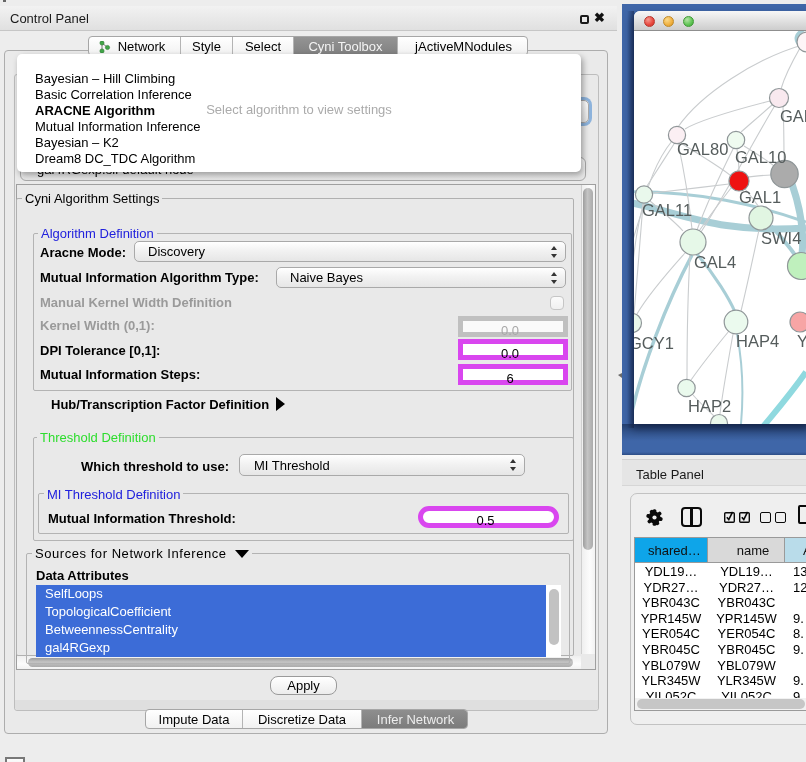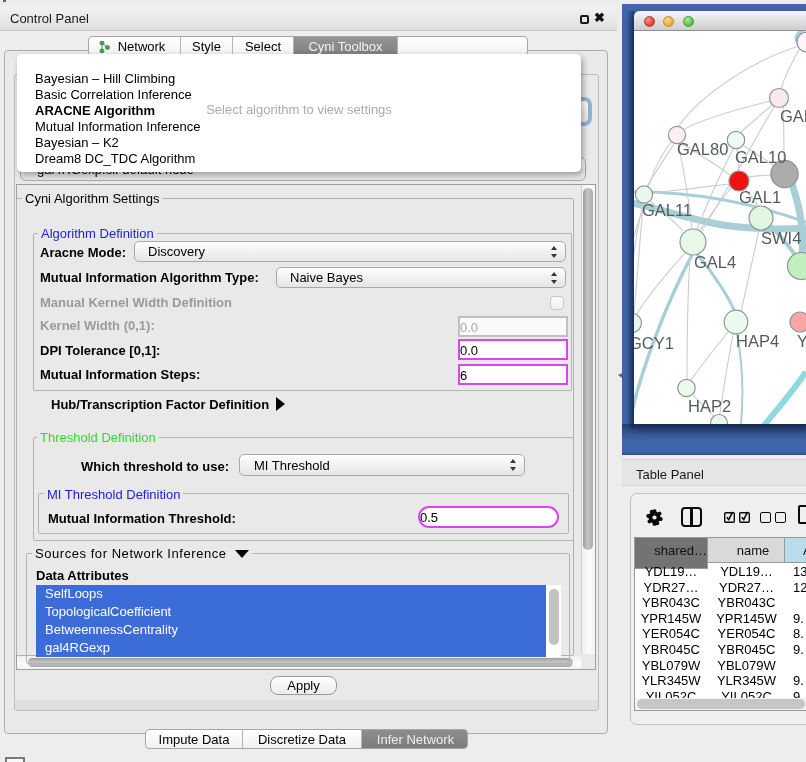--- a/index.html
+++ b/index.html
@@ -5,22 +5,22 @@
 * { margin:0; padding:0; box-sizing:border-box; }
 html,body { width:806px; height:762px; overflow:hidden; background:#ededed;
   font-family:"Liberation Sans", sans-serif; position:relative; }
 .abs { position:absolute; }
 .lbl { position:absolute; font-size:13px; color:#000; font-weight:bold; white-space:nowrap; }
 .dis { color:#9a9a9a !important; }
 .grp { position:absolute; border:1px solid #b3b3b3; border-radius:2px; }
 .grplbl { position:absolute; font-size:13px; background:#e9e9e9; padding:0 3px; white-space:nowrap; }
 .combo { position:absolute; border:1px solid #a9a9a9; border-radius:5px;
   background:linear-gradient(#ffffff,#f2f2f2 45%,#e6e6e6); font-size:13px; color:#000; }
-.tf { position:absolute; border:2px solid #d946ef; background:#fff; font-size:13px;
-  color:#000; text-align:left; padding-right:6px; }
+.tf { position:absolute; border:5px solid #d946ef; background:#fff; font-size:13px;
+  color:#000; text-align:center; padding-right:6px; }
 .arrows { position:absolute; right:7px; top:50%; transform:translateY(-50%); width:8px; height:12px; }
 svg text { font-family:"Liberation Sans", sans-serif; }
 </style>
 </head>
 <body>
 
 <div class="abs" style="left:3px;top:0;width:3px;height:2px;background:#666;"></div>
 <div class="abs" style="left:0;top:6px;width:617px;height:25px;
   background:linear-gradient(#f2f2f2,#e0e0e0);border-bottom:1px solid #c6c6c6;"></div>
 <div class="abs" style="left:10px;top:11px;font-size:13px;color:#1a1a1a;">Control Panel</div>
@@ -42,20 +42,22 @@
       <circle cx="3" cy="10" r="2.1" fill="#41a648" stroke="#2c7a33" stroke-width="0.6"></circle>
     </svg>
     <span style="margin-left:14px;">Network</span></div>
   <div class="abs" style="left:92px;top:0;width:52px;height:20px;border-right:1px solid #b4b4b4;
     font-size:13px;color:#000;text-align:center;line-height:19px;">Style</div>
   <div class="abs" style="left:144px;top:0;width:61px;height:20px;border-right:1px solid #b4b4b4;
     font-size:13px;color:#000;text-align:center;line-height:19px;">Select</div>
   <div class="abs" style="left:205px;top:0;width:104px;height:20px;border-right:1px solid #b4b4b4;
     font-size:13px;color:#f4f4f4;text-align:center;line-height:19px;
     background:linear-gradient(#949494,#7e7e7e);">Cyni Toolbox</div>
+  <div class="abs" style="left:309px;top:0;width:131px;height:20px;
+    font-size:13px;color:#000;text-align:center;line-height:19px;">jActiveMNodules</div>
 </div>
 
 <div class="abs" style="left:14px;top:74px;width:585px;height:637px;background:#e9e9e9;
   border:1px solid #bdbdbd;border-radius:3px;"></div>
 <div class="abs" style="left:15px;top:700px;width:583px;height:10px;background:#dfdfdf;
   border-radius:0 0 3px 3px;"></div>
 
 <div class="combo" style="left:20px;top:100px;width:569px;height:23px;
   box-shadow:0 0 0 3px rgba(110,160,215,0.75);"></div>
 <div class="combo" style="left:20px;top:157px;width:566px;height:24px;border-radius:6px;">
@@ -146,21 +148,21 @@
 <div class="abs" style="left:45px;top:604px;width:500px;height:18px;font-size:13px;color:#fff;">TopologicalCoefficient</div>
 <div class="abs" style="left:45px;top:622px;width:500px;height:18px;font-size:13px;color:#fff;">BetweennessCentrality</div>
 <div class="abs" style="left:45px;top:640px;width:500px;height:18px;font-size:13px;color:#fff;">gal4RGexp</div>
 <div class="abs" style="left:549px;top:589px;width:10px;height:56px;border-radius:5px;background:#c2c2c2;"></div>
 
 <div class="abs" style="left:270px;top:676px;width:67px;height:19px;border:1px solid #9a9a9a;
   border-radius:8px;background:linear-gradient(#ffffff,#ececec);font-size:13px;color:#000;
   text-align:center;line-height:17px;">Apply</div>
 
 <div class="abs" style="left:145px;top:709px;width:323px;height:20px;border:1px solid #a6a6a6;
-  border-radius:4px;background:linear-gradient(#ffffff,#f1f1f1);overflow:hidden;margin-top:20px;">
+  border-radius:4px;background:linear-gradient(#ffffff,#f1f1f1);overflow:hidden;">
   <div class="abs" style="left:0;top:0;width:97px;height:20px;border-right:1px solid #b4b4b4;
     font-size:13px;color:#000;text-align:center;line-height:19px;">Impute Data</div>
   <div class="abs" style="left:97px;top:0;width:119px;height:20px;border-right:1px solid #b4b4b4;
     font-size:13px;color:#000;text-align:center;line-height:19px;">Discretize Data</div>
   <div class="abs" style="left:216px;top:0;width:107px;height:20px;
     font-size:13px;color:#ededed;text-align:center;line-height:19px;
     background:linear-gradient(#8e8e8e,#7a7a7a);">Infer Network</div>
 </div>
 
 <div class="abs" style="left:5px;top:757px;width:20px;height:14px;border:2px solid #787878;
@@ -296,22 +298,22 @@
   <rect x="0.7" y="1.7" width="9.6" height="9.6" rx="1" fill="none" stroke="#0a0a0a" stroke-width="1.4"></rect>
   <rect x="15.7" y="1.7" width="9.6" height="9.6" rx="1" fill="none" stroke="#0a0a0a" stroke-width="1.4"></rect>
   <path d="M2.8 6.2 L4.8 8.6 L8.6 0.8" fill="none" stroke="#0a0a0a" stroke-width="1.6"></path>
   <path d="M17.8 6.2 L19.8 8.6 L23.6 0.8" fill="none" stroke="#0a0a0a" stroke-width="1.6"></path>
 </svg>
 <div class="abs" style="left:760px;top:512px;width:11px;height:11px;border:1.6px solid #0a0a0a;border-radius:2px;"></div>
 <div class="abs" style="left:775px;top:512px;width:11px;height:11px;border:1.6px solid #0a0a0a;border-radius:2px;"></div>
 <div class="abs" style="left:798px;top:505px;width:14px;height:19px;border:2px solid #0a0a0a;border-radius:2px;background:#efefef;"></div>
 
 <div class="abs" style="left:634px;top:537px;width:172px;height:174px;background:#fff;border-left:1px solid #9a9a9a;"></div>
-<div class="abs" style="left:634px;top:537px;width:74px;height:32px;background:#737373;
-  border:1px solid #9a9a9a;font-size:13px;color:#111;text-align:right;line-height:25px;padding-left:13px;">shared…</div>
+<div class="abs" style="left:634px;top:537px;width:74px;height:26px;background:#0ea5e9;
+  border:1px solid #9a9a9a;font-size:13px;color:#111;text-align:left;line-height:25px;padding-left:13px;">shared…</div>
 <div class="abs" style="left:708px;top:537px;width:77px;height:26px;background:#d9d9d9;
   border:1px solid #9a9a9a;border-left:none;font-size:13px;color:#111;text-align:center;line-height:25px;padding-left:14px;">name</div>
 <div class="abs" style="left:785px;top:537px;width:40px;height:26px;background:#b9dcea;
   border:1px solid #9a9a9a;border-left:none;font-size:13px;color:#111;line-height:25px;padding-left:18px;">A</div>
 
 <div class="abs" style="left:634px;top:563px;width:172px;height:135px;overflow:hidden;font-size:13px;color:#000;">
   <div style="position:absolute;left:0;top:1px;width:74px;text-align:center;line-height:15.6px;">
     YDL19…<br>YDR27…<br>YBR043C<br>YPR145W<br>YER054C<br>YBR045C<br>YBL079W<br>YLR345W<br>YIL052C</div>
   <div style="position:absolute;left:74px;top:1px;width:77px;text-align:center;line-height:15.6px;">
     YDL19…<br>YDR27…<br>YBR043C<br>YPR145W<br>YER054C<br>YBR045C<br>YBL079W<br>YLR345W<br>YIL052C</div>

